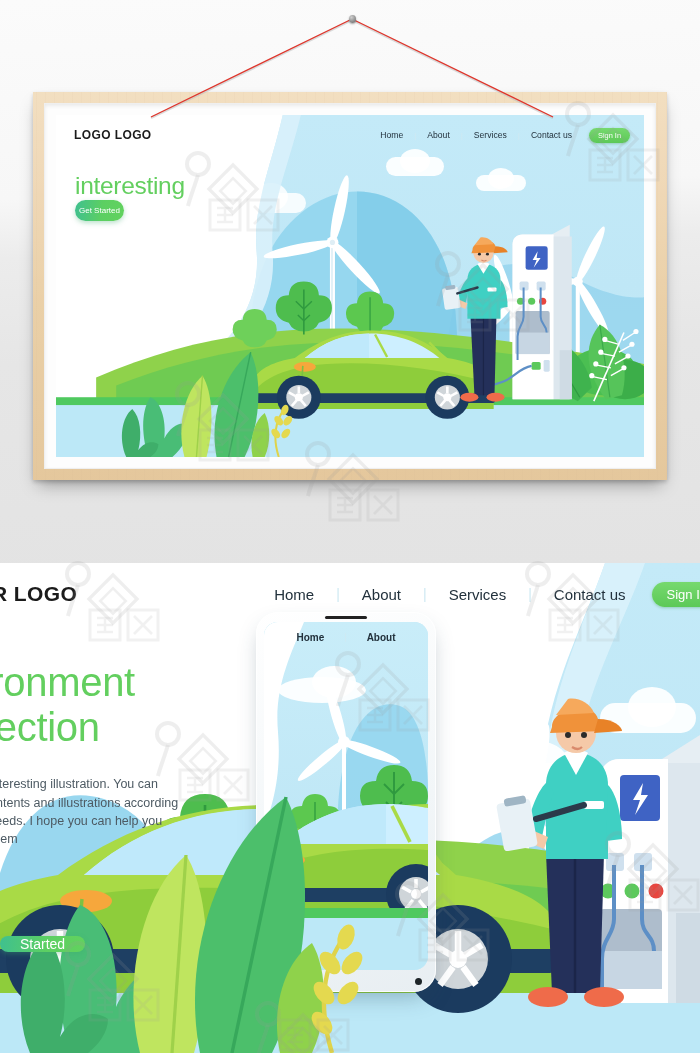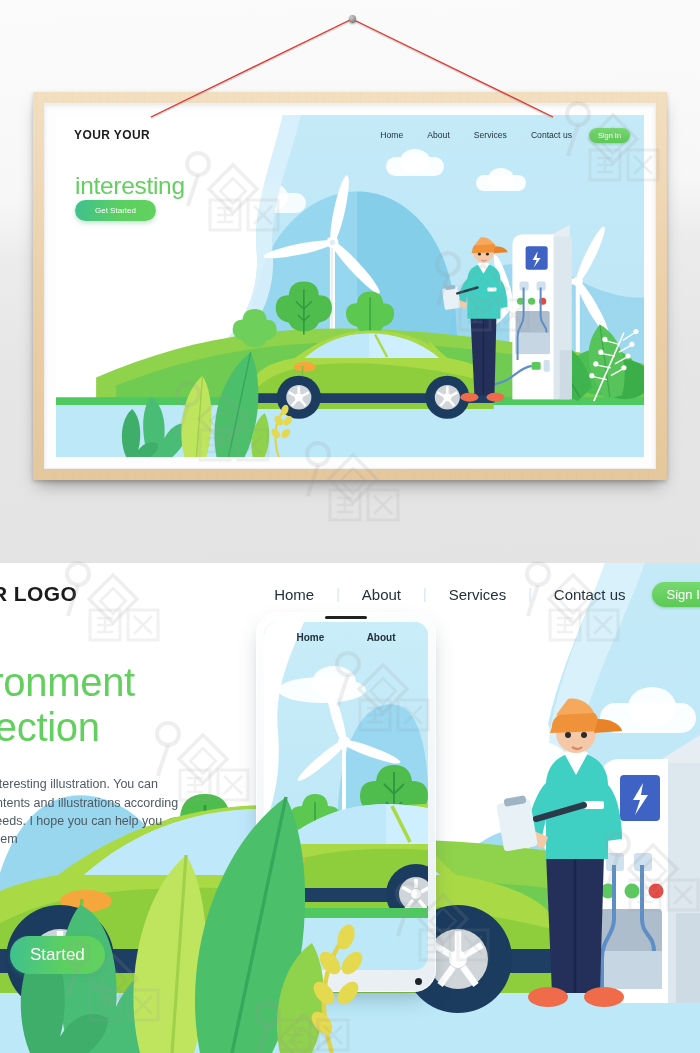--- a/index.html
+++ b/index.html
@@ -288,36 +288,36 @@
             <path d="M222,349 C216,330 218,312 228,300" stroke="#dfd34a" stroke-width="2" fill="none"></path>
             <ellipse cx="228" cy="301" rx="3.5" ry="5.5" fill="#e4d94f" transform="rotate(20 228 301)"></ellipse>
             <ellipse cx="222" cy="312" rx="3.5" ry="5.5" fill="#e4d94f" transform="rotate(-40 222 312)"></ellipse>
             <ellipse cx="231" cy="312" rx="3.5" ry="5.5" fill="#e4d94f" transform="rotate(40 231 312)"></ellipse>
             <ellipse cx="219" cy="325" rx="3.5" ry="5.5" fill="#e4d94f" transform="rotate(-40 219 325)"></ellipse>
             <ellipse cx="229" cy="325" rx="3.5" ry="5.5" fill="#e4d94f" transform="rotate(40 229 325)"></ellipse>
           </g>
         </svg>
 
         <div style="position:absolute;left:0;top:0;width:100%;height:40px;display:flex;align-items:center;padding:0 14px 0 18px;">
-          <div style="font-size:12px;font-weight:700;letter-spacing:.4px;color:#1b1b1b;">YOUR YOUR</div>
+          <div style="font-size:12px;font-weight:700;letter-spacing:.4px;color:#1b1b1b;">LOGO LOGO</div>
           <div style="margin-left:auto;display:flex;align-items:center;gap:0;">
             <a style="font-size:8.6px;color:#22313c;text-decoration:none;padding:0 11px;">Home</a>
             <span class="nav-sep" style="font-size:8px;">|</span>
             <a style="font-size:8.6px;color:#22313c;text-decoration:none;padding:0 11px;">About</a>
             <span class="nav-sep" style="font-size:8px;">|</span>
             <a style="font-size:8.6px;color:#22313c;text-decoration:none;padding:0 11px;">Services</a>
             <span class="nav-sep" style="font-size:8px;">|</span>
             <a style="font-size:8.6px;color:#22313c;text-decoration:none;padding:0 11px;">Contact us</a>
             <span class="signin" style="font-size:7.4px;padding:3px 9px;margin-left:6px;">Sign In</span>
           </div>
         </div>
 
         <div style="position:absolute;left:19px;top:58px;width:250px;">
           <div class="headline" style="font-size:24.5px;">interesting</div>
-          <span class="cta" style="font-size:8px;padding:6px 20px;">Get Started</span>
+          <span class="cta" style="font-size:8px;padding:6px 4px;">Get Started</span>
         </div>
 
       </div>
     </div>
   </div>
 
   <div class="bottom">
 
     <div style="position:absolute;inset:0;background:linear-gradient(180deg,#c4eaf8 0%,#bfe7f6 55%,#cbedf9 100%);"></div>
 
@@ -480,21 +480,21 @@
       </div>
     </div>
 
     <div style="position:absolute;left:-38px;top:98px;width:330px;z-index:20;">
       <div class="headline" style="font-size:40px;">vironment</div>
       <div class="headline" style="font-size:40px;margin-top:2px;">otection</div>
       <div class="bodytext" style="font-size:12.5px;margin-top:26px;">very interesting illustration. You can</div>
       <div class="bodytext" style="font-size:12.5px;">the contents and illustrations according</div>
       <div class="bodytext" style="font-size:12.5px;">own needs. I hope you can help you</div>
       <div class="bodytext" style="font-size:12.5px;">e problem</div>
-      <span class="cta" style="font-size:17px;padding:9px 20px;margin-top:88px;margin-left:48px;">Started</span>
+      <span class="cta" style="font-size:14px;padding:0 20px;margin-top:88px;margin-left:38px;">Started</span>
     </div>
 
     <div class="phone">
       <div class="phone-speaker"></div>
       <div class="phone-screen">
         <div style="position:absolute;inset:0;background:linear-gradient(180deg,#c9edf9 0%,#bfe7f6 60%,#cfeffa 100%);"></div>
         <svg style="position:absolute;left:0;top:0;width:100%;height:100%;" viewBox="0 0 164 348" preserveAspectRatio="none">
           <path d="M0,0 L40,0 C26,34 10,66 14,110 C18,158 6,190 0,206 Z" fill="#ffffff"></path>
           <ellipse cx="58" cy="68" rx="44" ry="13" fill="#ffffff" opacity=".92"></ellipse>
           <ellipse cx="70" cy="60" rx="22" ry="16" fill="#ffffff" opacity=".92"></ellipse>

